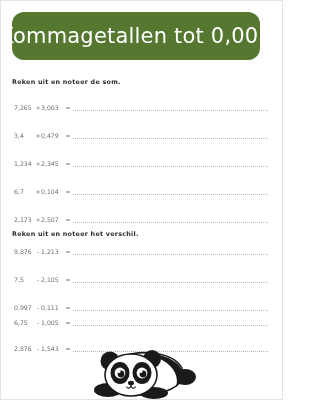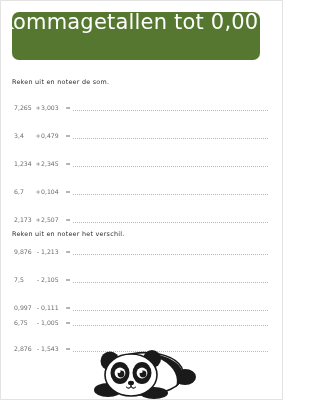--- a/index.html
+++ b/index.html
@@ -28,42 +28,43 @@
   }
 
   
   .banner {
     position: absolute;
     left: 11px;
     top: 11px;
     width: 248px;
     height: 48px;
     background: #55772f;
-    border-radius: 7px;
+    border-radius: 12px;
     display: flex;
+    align-items: center;
     justify-content: center;
     box-sizing: border-box;
   }
   .banner-title {
     color: #ffffff;
     font-family: "DejaVu Sans", sans-serif;
     font-size: 21px;
     font-weight: 400;
     letter-spacing: 0.2px;
     white-space: nowrap;
     line-height: 1;
   }
 
   
   .section-heading {
     position: absolute;
     left: 11px;
     font-family: "DejaVu Sans", sans-serif;
     font-size: 6.4px;
-    font-weight: 400;
+    font-weight: 700;
     color: #2b2b2b;
     letter-spacing: 0.25px;
     white-space: nowrap;
   }
   #heading-1 { top: 77px; }
   #heading-2 { top: 229px; }
 
   
   .problem-row {
     position: absolute;

